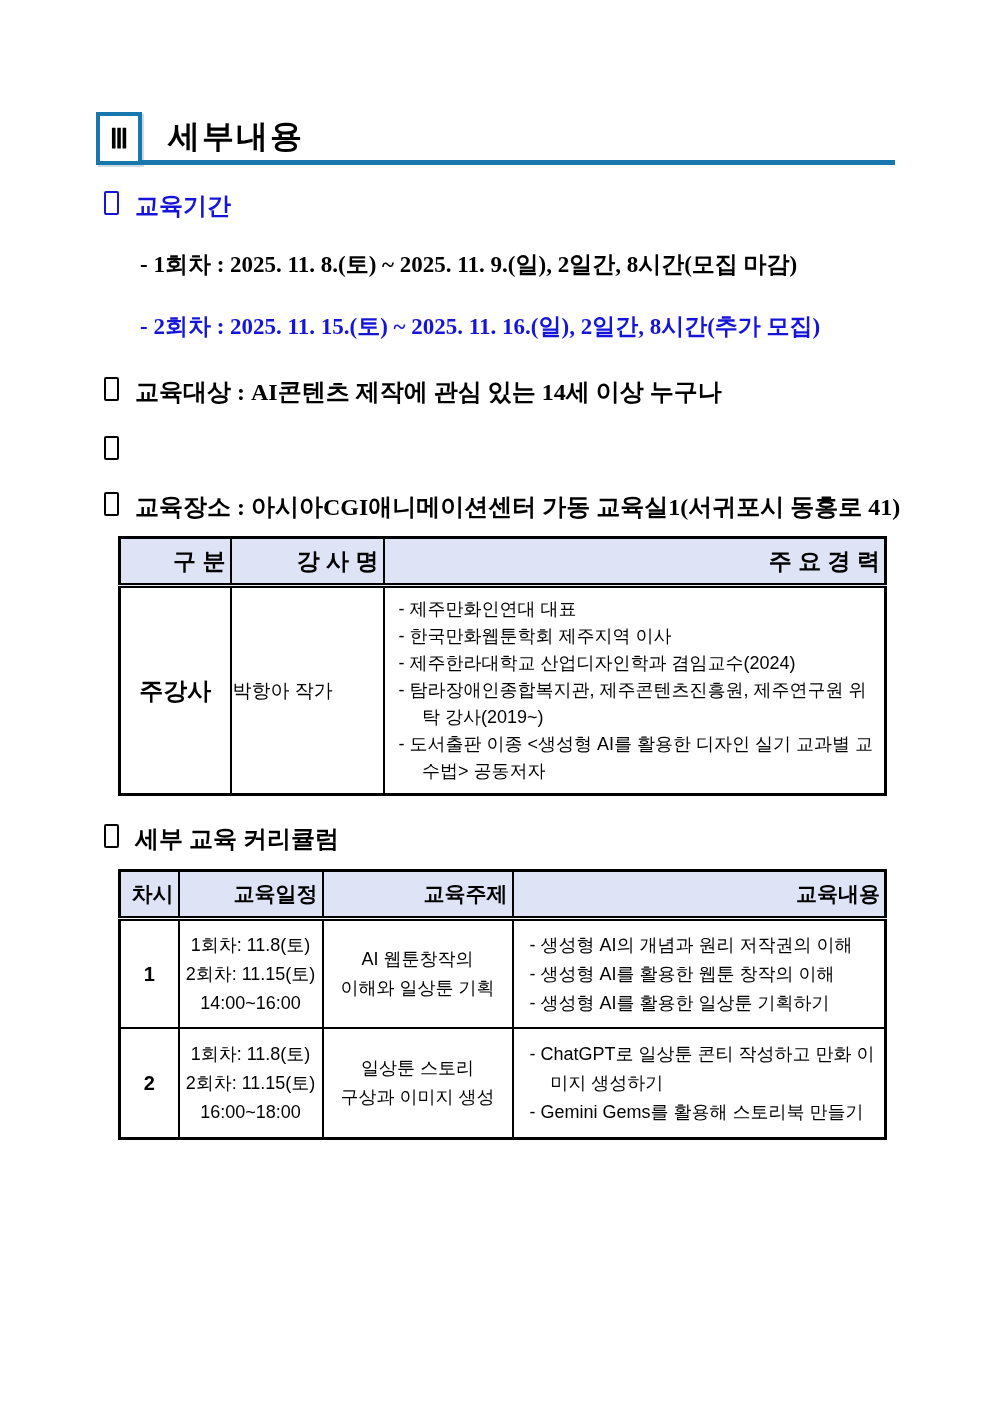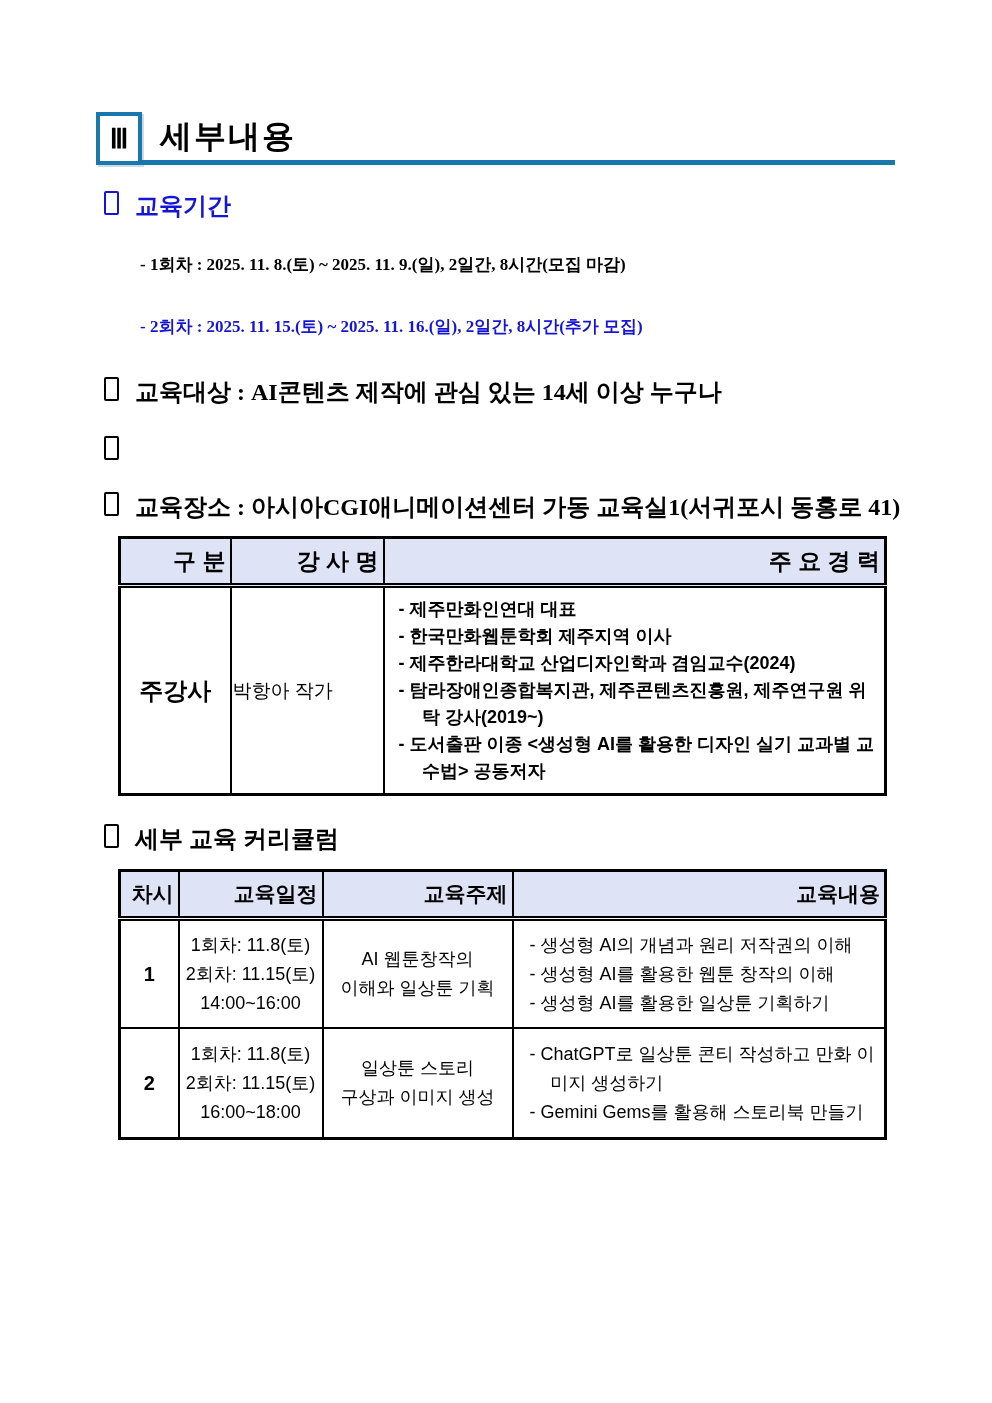--- a/index.html
+++ b/index.html
@@ -21,55 +21,55 @@
   
   .band{position:relative;width:799px;height:53px;}
   .num-box{
     position:absolute;left:0;top:0;width:46px;height:53px;
     border:4px solid var(--accent);background:#fff;
     display:flex;align-items:center;justify-content:center;
     font-family:var(--serif);font-weight:bold;font-size:27px;
     box-shadow:2px 2px 0 rgba(120,150,170,0.35);
   }
   .band-title{
-    position:absolute;left:64px;top:0;height:48px;line-height:48px;
+    position:absolute;left:72px;top:0;height:48px;line-height:48px;
     font-family:var(--sans);font-weight:bold;font-size:32px;letter-spacing:2px;
   }
   .band-rule{position:absolute;left:46px;bottom:0;width:753px;height:5px;background:var(--accent);}
 
   
   .bullet{margin:22px 0 0 8px;font-size:24px;font-weight:bold;line-height:34px;white-space:nowrap;}
   .bullet .txt{vertical-align:middle;}
   .chk{
     display:inline-block;width:15px;height:24px;border:2px solid #000;
     border-radius:2px;margin-right:16px;vertical-align:-3px;background:#fff;
   }
   .chk.blue{border-color:var(--highlight-blue);}
   .blue-text{color:var(--highlight-blue);}
-  .session{margin:26px 0 0 44px;font-size:17px;font-weight:bold;line-height:32px;white-space:nowrap;}
+  .session{margin:26px 0 0 44px;font-size:23px;font-weight:bold;line-height:32px;white-space:nowrap;}
   .mt30{margin-top:30px;}
 
   
   table.tbl{
     border-collapse:collapse;table-layout:fixed;
     margin:12px 0 0 22px;width:766px;
     font-family:var(--sans);font-size:18px;
   }
   table.tbl,.tbl th,.tbl td{border:2px solid #000;}
   table.tbl{border-width:3px;}
   .tbl th{
     background:var(--table-header-bg);font-weight:bold;height:48px;
     border-bottom:5px double #000;padding:0 4px;text-align:right;
   }
   .t1 th{font-size:23px;}
   .t2 th{font-size:21px;}
   .tbl td{vertical-align:middle;}
   .t1 td.role{font-size:24px;font-weight:bold;text-align:center;}
   .t1 td.name{font-size:19px;}
-  .t1 td.career{padding:8px 10px 8px 14px;font-weight:bold;}
+  .t1 td.career{padding:8px 10px 8px 14px;}
   .career-item{line-height:27px;padding-left:1.3em;text-indent:-1.3em;}
   .t2 tr.row{height:110px;}
   .t2 td.no{font-size:20px;font-weight:bold;text-align:center;}
   .t2 td.sched{text-align:center;padding:8px 2px;border-radius:31px;}
   .t2 td.sched div{line-height:29px;}
   .t2 td.topic{text-align:center;padding:4px 16px;}
   .t2 td.topic div{line-height:29px;}
   .t2 td.content{padding:6px 0 6px 16px;}
   .content-item{line-height:29px;padding-left:1.15em;text-indent:-1.15em;}
   .t1-spacer{margin-top:24px;}

